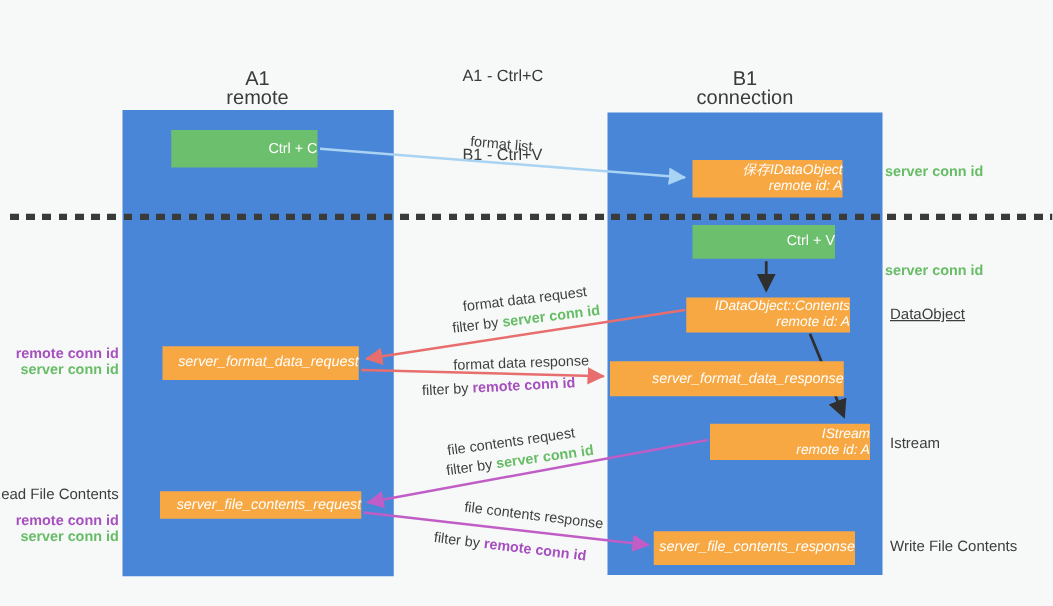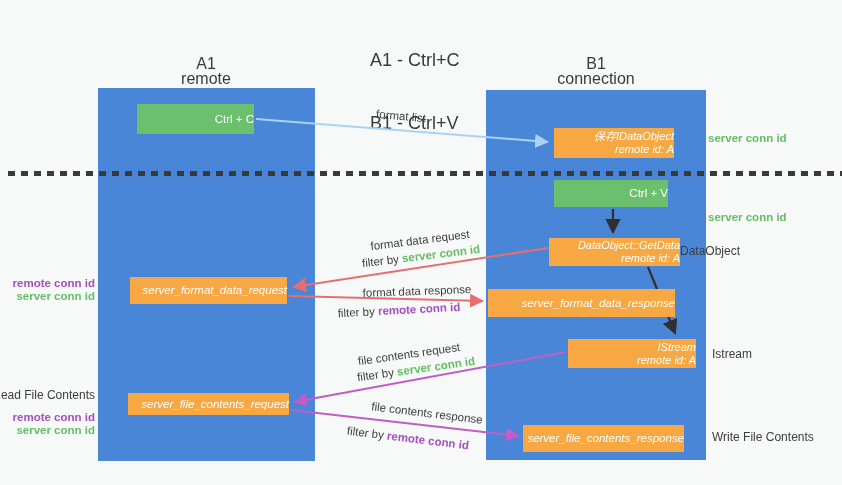--- a/index.html
+++ b/index.html
@@ -1,19 +1,19 @@
 <!DOCTYPE html>
 <html><head>
 <meta charset="utf-8">
 <style>
   html,body{margin:0;padding:0;}
   body{font-family:"Liberation Sans", sans-serif; background:#f7f8f8;}
   .canvas{position:relative; width:842px; height:485px; overflow:hidden; background:#f7f8f8;}
 
-  .title{position:absolute; left:370px; top:8px; font-size:18px; line-height:21px;
+  .title{position:absolute; left:370px; top:8px; font-size:13px; line-height:21px;
          color:#3a3a3a; white-space:pre;}
 
   .col-header{position:absolute; top:56px; width:120px; text-align:center;
               font-size:16px; line-height:15px; color:#3a3a3a; z-index:2;}
 
   .column{position:absolute; background:#4a86d8; z-index:1;}
   .column.left{left:98px; top:88px; width:217px; height:373px;}
   .column.right{left:486px; top:90px; width:220px; height:370px;}
 
   .dotted{position:absolute; left:8px; right:0; top:171px; height:5px; z-index:6;
@@ -95,21 +95,21 @@
   </div>
 
   <div class="box orange" style="left:554px; top:128px; width:120px; height:30px;">
     <div class="l">保存IDataObject</div>
     <div class="l">remote id: A</div>
   </div>
   <div class="box green" style="left:554px; top:180px; width:114px; height:27px;">
     <div>Ctrl + V</div>
   </div>
   <div class="box orange" style="left:549px; top:238px; width:131px; height:28px;">
-    <div class="l">DataObject::GetData</div>
+    <div class="l">IDataObject::Contents</div>
     <div class="l">remote id: A</div>
   </div>
   <div class="box orange" style="left:488px; top:289px; width:187px; height:28px;">
     <div>server_format_data_response</div>
   </div>
   <div class="box orange" style="left:568px; top:339px; width:128px; height:29px;">
     <div class="l">IStream</div>
     <div class="l">remote id: A</div>
   </div>
   <div class="box orange" style="left:523px; top:425px; width:161px; height:27px;">
@@ -137,21 +137,21 @@
   </div>
 
   <div class="mid-label" style="left:427px; top:413px; transform:translate(-50%,-50%) rotate(7deg);">file contents response</div>
   <div class="mid-label" style="left:408px; top:438px; transform:translate(-50%,-50%) rotate(7deg);">
     <span>filter by</span>
     <span class="purple-t">remote conn id</span>
   </div>
 
   <div class="side-label green-t" style="left:708px; top:132px;">server conn id</div>
   <div class="side-label green-t" style="left:708px; top:211px;">server conn id</div>
-  <div class="side-label dark-t" style="left:680px; top:244px;">DataObject</div>
+  <div class="side-label dark-t" style="left:712px; top:244px;text-decoration:underline;">DataObject</div>
   <div class="side-label dark-t" style="left:712px; top:347px;">Istream</div>
   <div class="side-label dark-t" style="left:712px; top:430px;">Write File Contents</div>
 
   <div class="side-label purple-t right-align" style="right:747px; top:277px;">remote conn id</div>
   <div class="side-label green-t right-align" style="right:747px; top:290px;">server conn id</div>
   <div class="side-label dark-t right-align" style="right:747px; top:388px;">Read File Contents</div>
   <div class="side-label purple-t right-align" style="right:747px; top:411px;">remote conn id</div>
   <div class="side-label green-t right-align" style="right:747px; top:424px;">server conn id</div>
 
 </div>

